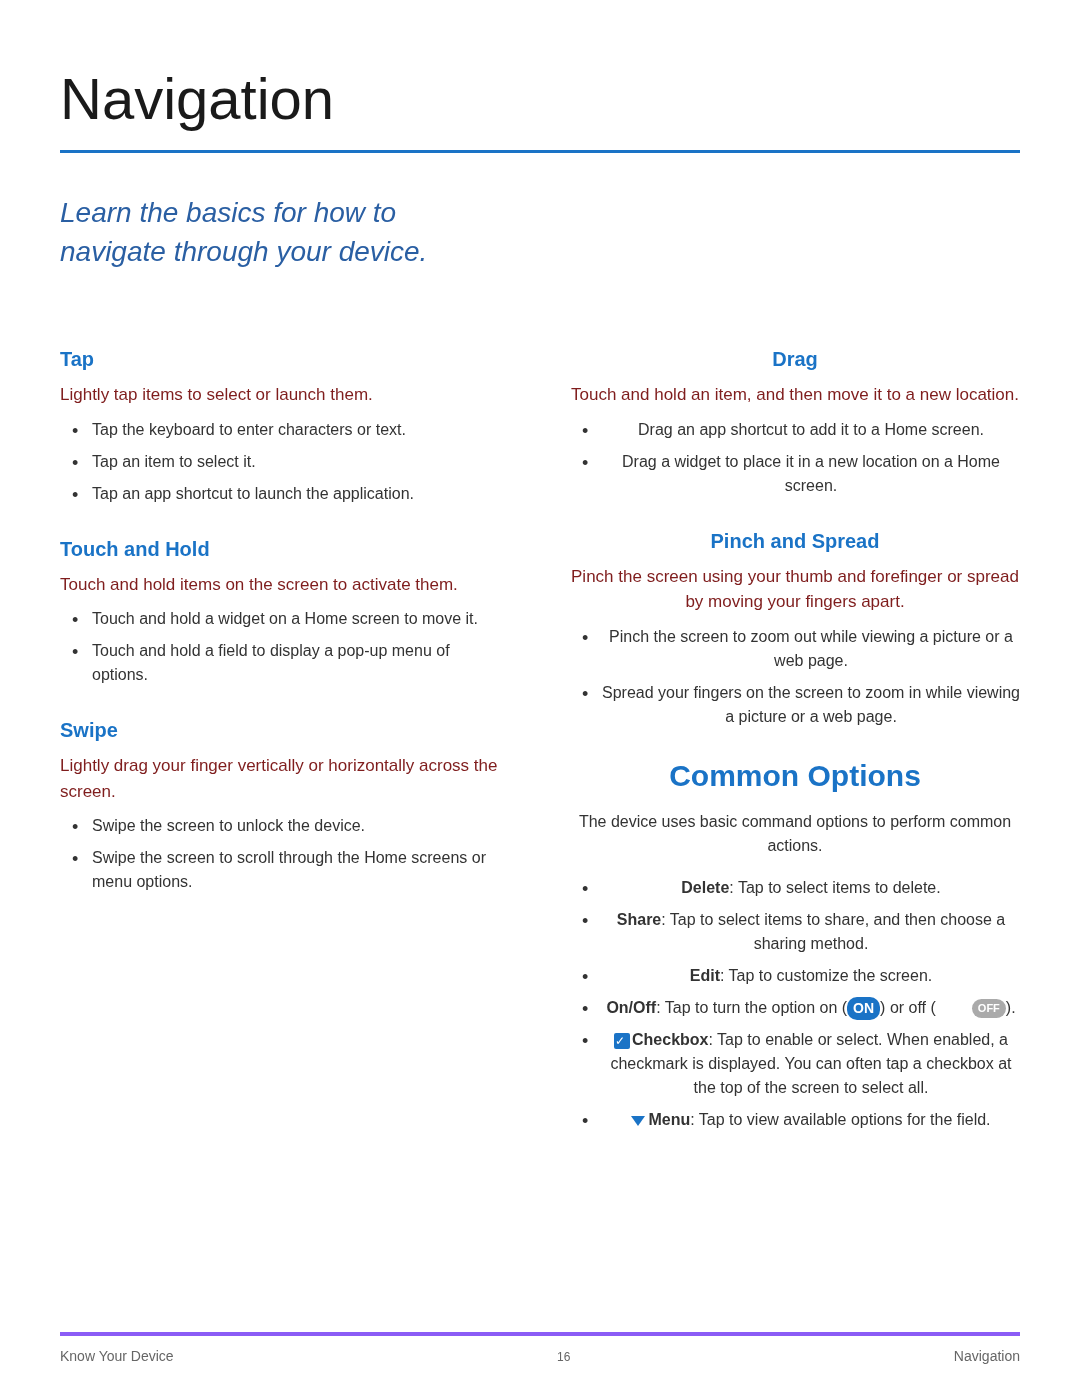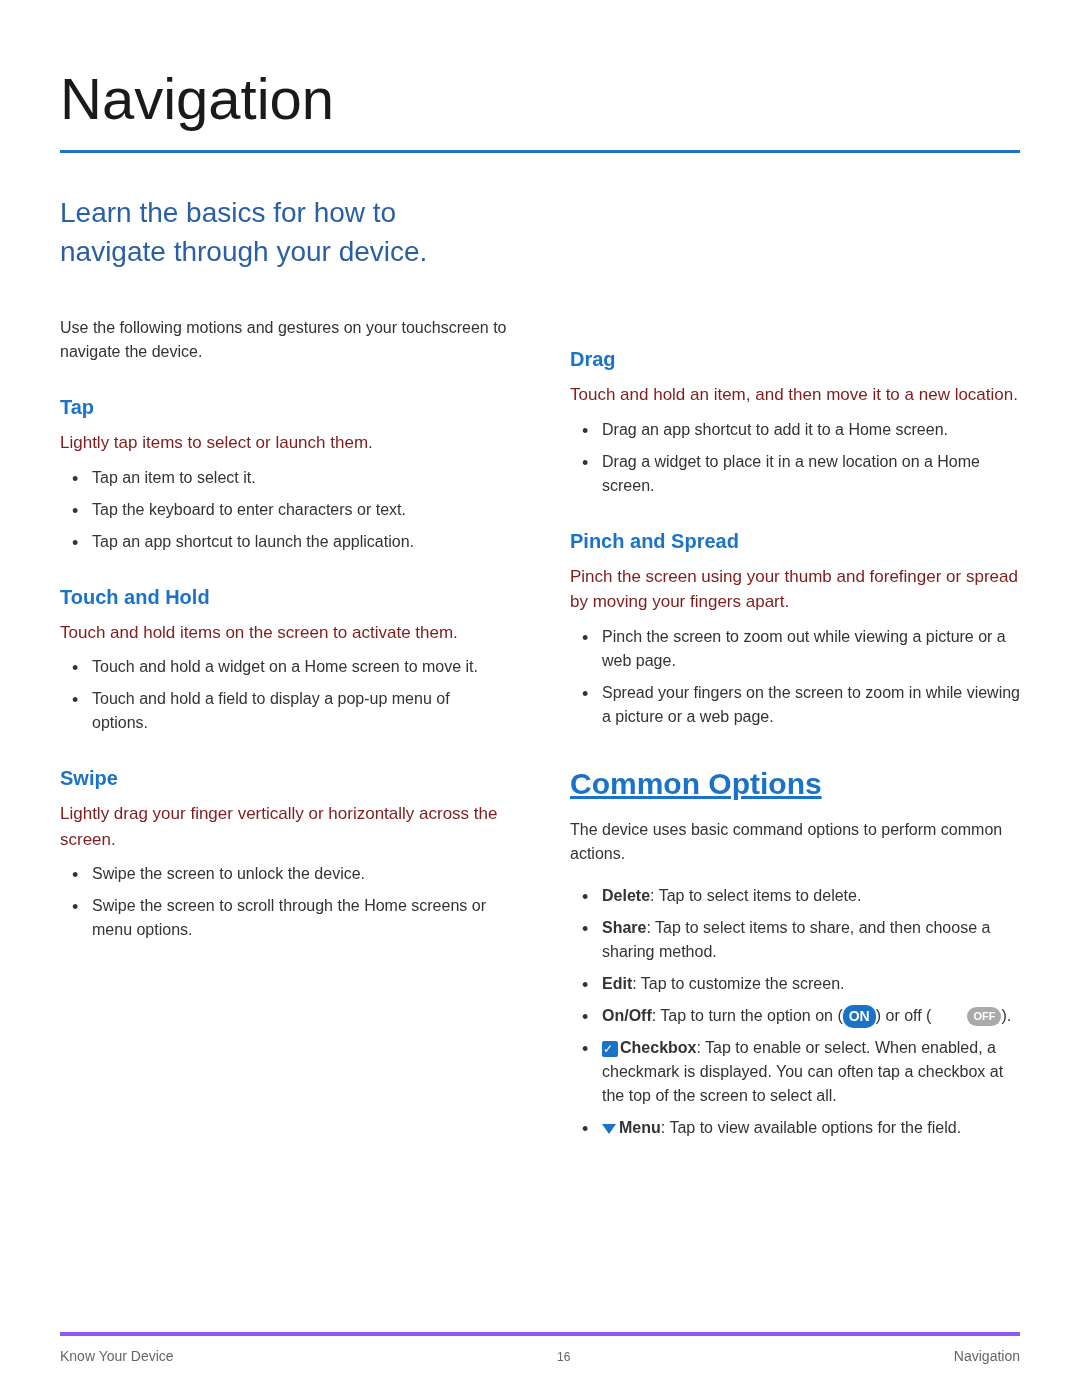--- a/index.html
+++ b/index.html
@@ -25,35 +25,37 @@
       margin-bottom: 8px;
     }
     .title-rule {
       border: none;
       border-top: 3px solid #1a73c6;
       margin-bottom: 40px;
     }
     
     .intro-text {
       font-size: 28px;
+      font-style: italic;
       color: #2a5fa3;
       line-height: 1.4;
       margin-bottom: 45px;
       max-width: 440px;
     }
     
     .two-col {
       display: flex;
       gap: 60px;
     }
     .col-left {
       flex: 1;
     }
     .col-right {
       flex: 1;
+      text-align: center;
     }
     
     .section-heading {
       font-size: 30px;
       font-weight: bold;
       color: #1a73c6;
       margin-bottom: 12px;
     }
     .section-desc {
       font-size: 16px;
@@ -184,27 +186,26 @@
 
   <h1 class="page-title">Navigation</h1>
   <hr class="title-rule">
 
   <p class="intro-text">Learn the basics for how to navigate through your device.</p>
 
   <div class="two-col">
 
     <div class="col-left">
 
-      <p class="section-desc">Use the following motions and gestures on your touchscreen to navigate the device.</p>
 
       <h3 class="sub-heading">Tap</h3>
       <p class="sub-desc">Lightly tap items to select or launch them.</p>
       <ul class="bullet-list">
+        <li>Tap the keyboard to enter characters or text.</li>
         <li>Tap an item to select it.</li>
-        <li>Tap the keyboard to enter characters or text.</li>
         <li>Tap an app shortcut to launch the application.</li>
       </ul>
 
       <h3 class="sub-heading">Touch and Hold</h3>
       <p class="sub-desc">Touch and hold items on the screen to activate them.</p>
       <ul class="bullet-list">
         <li>Touch and hold a widget on a Home screen to move it.</li>
         <li>Touch and hold a field to display a pop-up menu of options.</li>
       </ul>
 
@@ -226,21 +227,21 @@
         <li>Drag a widget to place it in a new location on a Home screen.</li>
       </ul>
 
       <h3 class="sub-heading">Pinch and Spread</h3>
       <p class="sub-desc">Pinch the screen using your thumb and forefinger or spread by moving your fingers apart.</p>
       <ul class="bullet-list">
         <li>Pinch the screen to zoom out while viewing a picture or a web page.</li>
         <li>Spread your fingers on the screen to zoom in while viewing a picture or a web page.</li>
       </ul>
 
-      <h2 class="section-heading" style="margin-top:32px;text-decoration:underline;">Common Options</h2>
+      <h2 class="section-heading" style="margin-top:24px;">Common Options</h2>
       <p class="section-desc">The device uses basic command options to perform common actions.</p>
       <ul class="bullet-list">
         <li><span class="bold-term">Delete</span>: Tap to select items to delete.</li>
         <li><span class="bold-term">Share</span>: Tap to select items to share, and then choose a sharing method.</li>
         <li><span class="bold-term">Edit</span>: Tap to customize the screen.</li>
         <li><span class="bold-term">On/Off</span>: Tap to turn the option on (<span class="badge-on">ON</span>) or off (<span class="badge-off">OFF</span>).</li>
         <li><span class="checkbox-icon"></span><span class="bold-term">Checkbox</span>: Tap to enable or select. When enabled, a checkmark is displayed. You can often tap a checkbox at the top of the screen to select all.</li>
         <li><span class="menu-icon"></span><span class="bold-term">Menu</span>: Tap to view available options for the field.</li>
       </ul>
 

